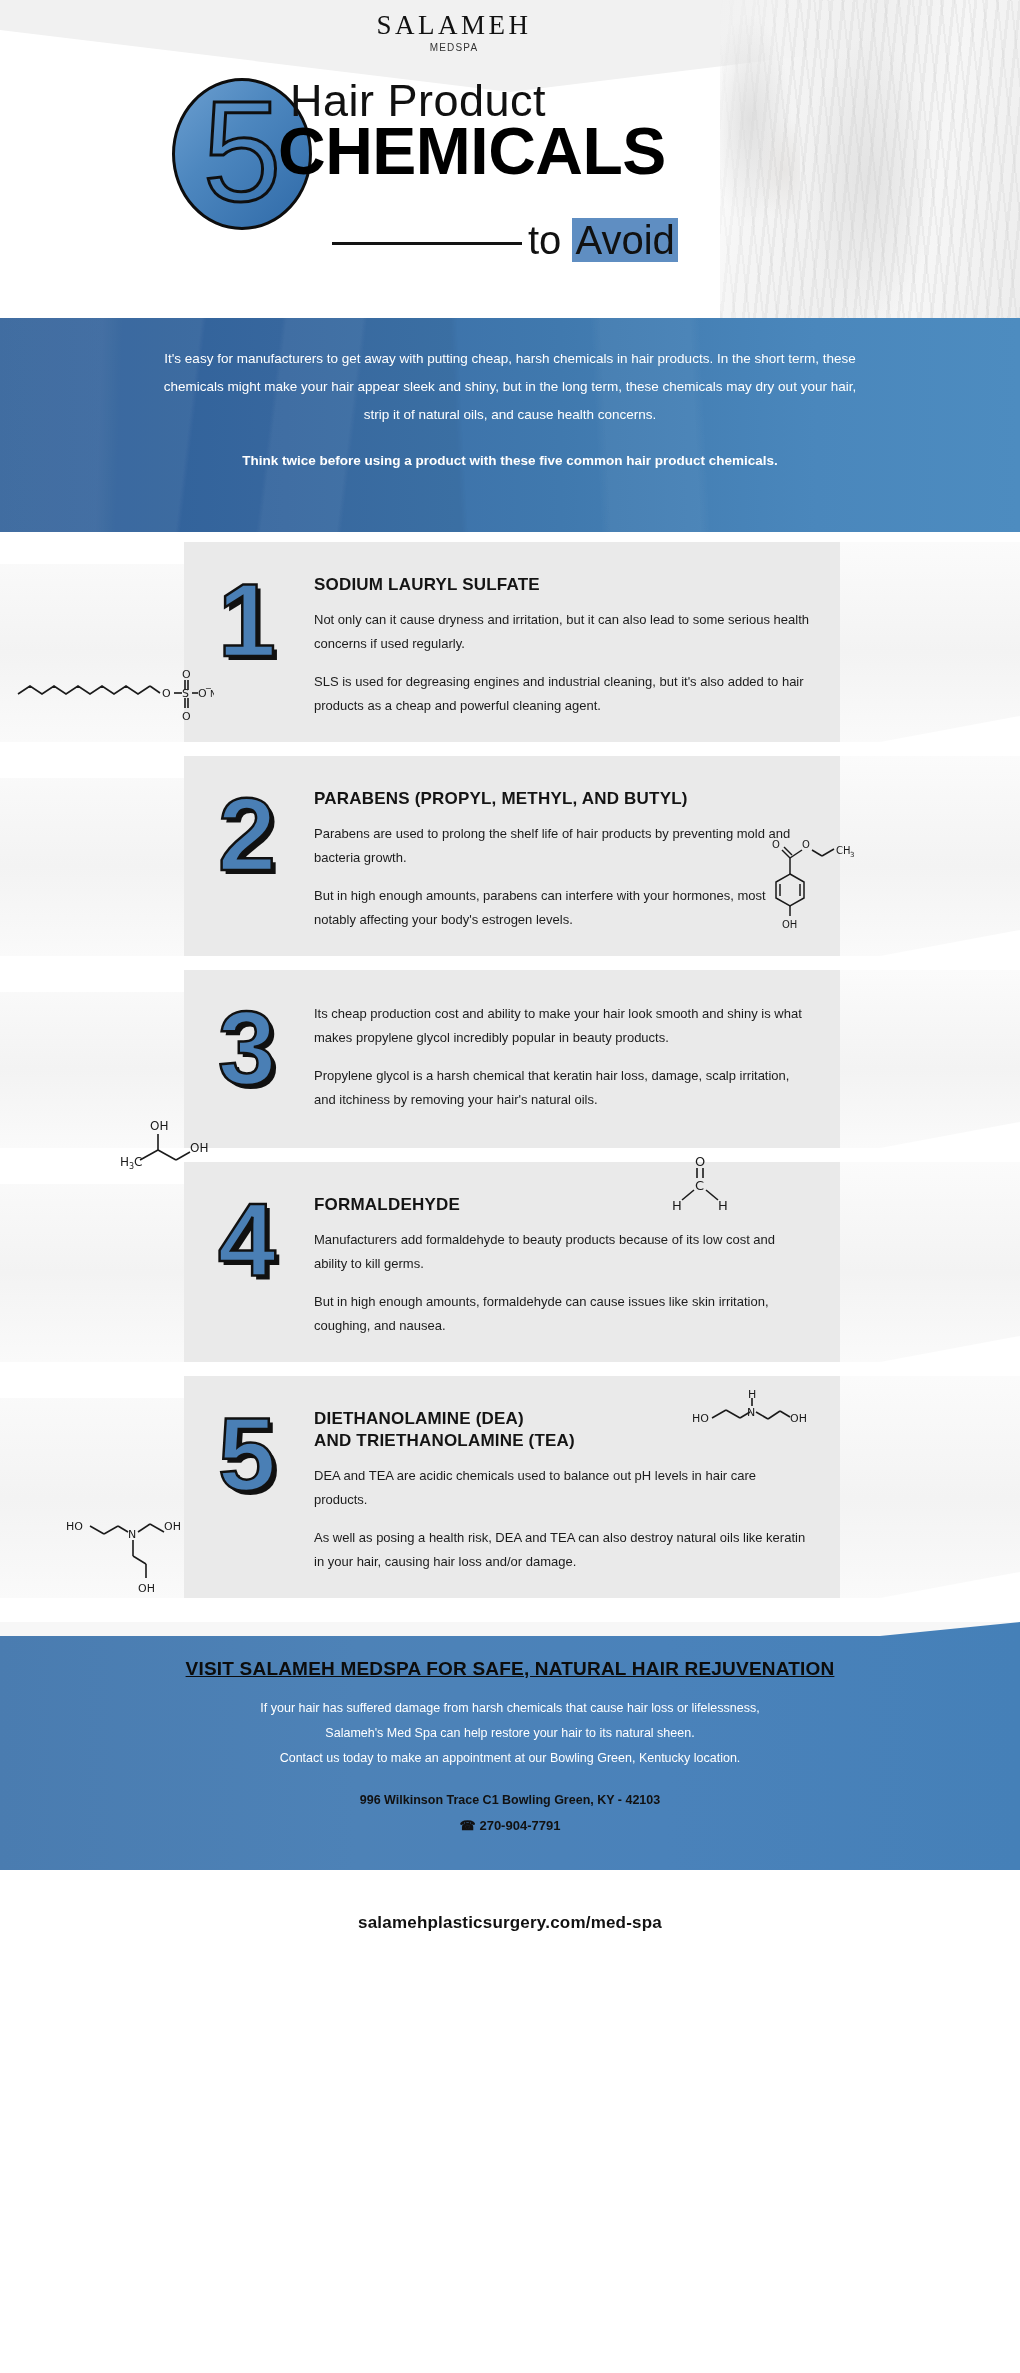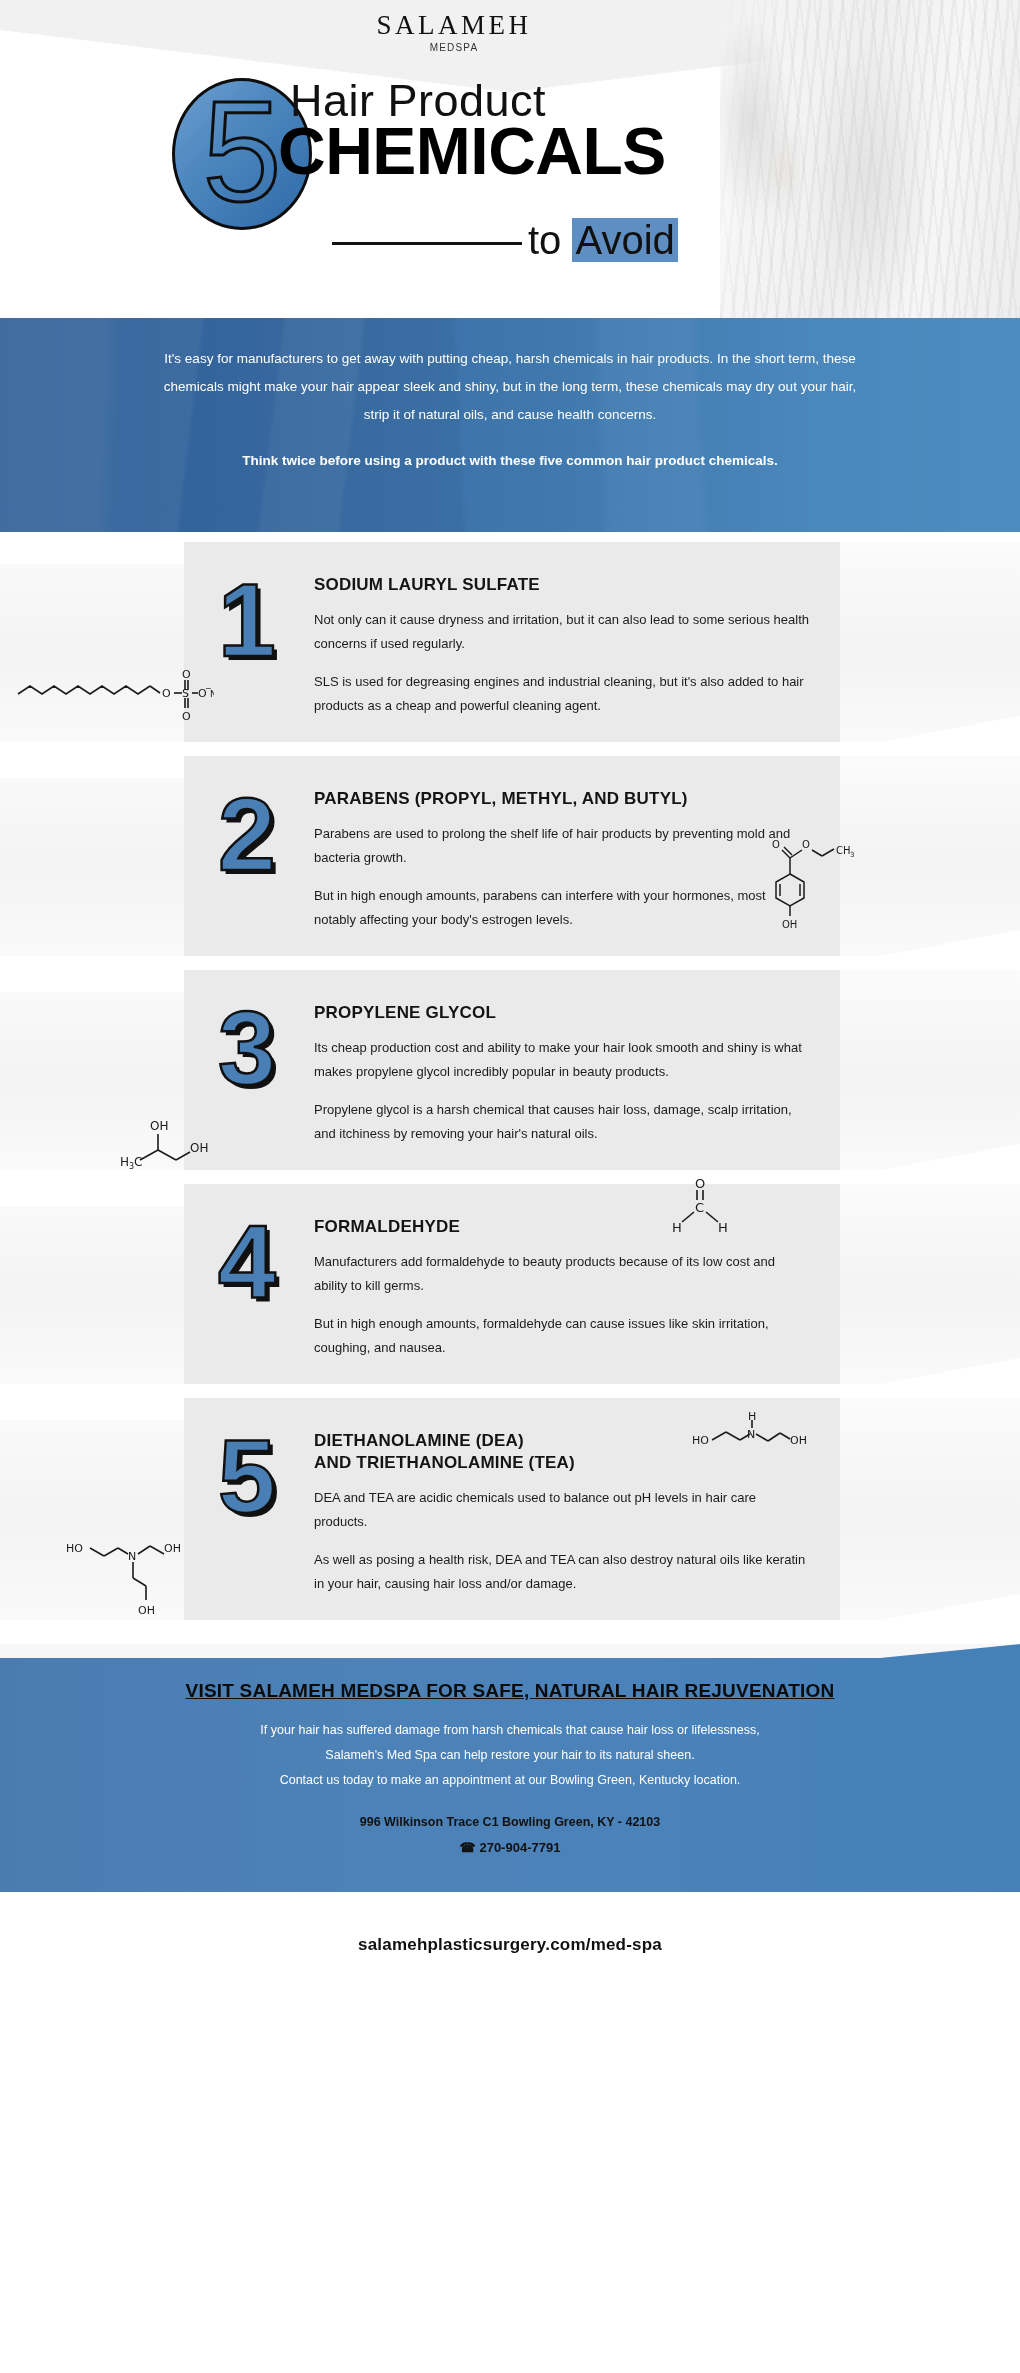--- a/index.html
+++ b/index.html
@@ -435,23 +435,22 @@
           <text x="70" y="38">OH</text>
           <text x="0" y="52">H</text>
           <text x="9" y="55" font-size="8">3</text>
           <text x="14" y="52">C</text>
         </g>
       </svg>
     </div>
     <div class="card">
       <div class="num">3</div>
       <div class="card-body">
-        <div class="card-title">PROPYLENE GLYCOL</div>
         <div class="card-p">Its cheap production cost and ability to make your hair look smooth and shiny is what makes propylene glycol incredibly popular in beauty products.</div>
-        <div class="card-p">Propylene glycol is a harsh chemical that causes hair loss, damage, scalp irritation, and itchiness by removing your hair's natural oils.</div>
+        <div class="card-p">Propylene glycol is a harsh chemical that keratin hair loss, damage, scalp irritation, and itchiness by removing your hair's natural oils.</div>
       </div>
     </div>
   </div>
 
   <div class="item">
     <div class="item-band"></div>
     <div class="chem chem-4">
       <svg width="100" height="80" viewBox="0 0 100 80">
         <g stroke="#1a1a1a" stroke-width="1.6" fill="none">
           <line x1="47" y1="24" x2="47" y2="34"></line>

